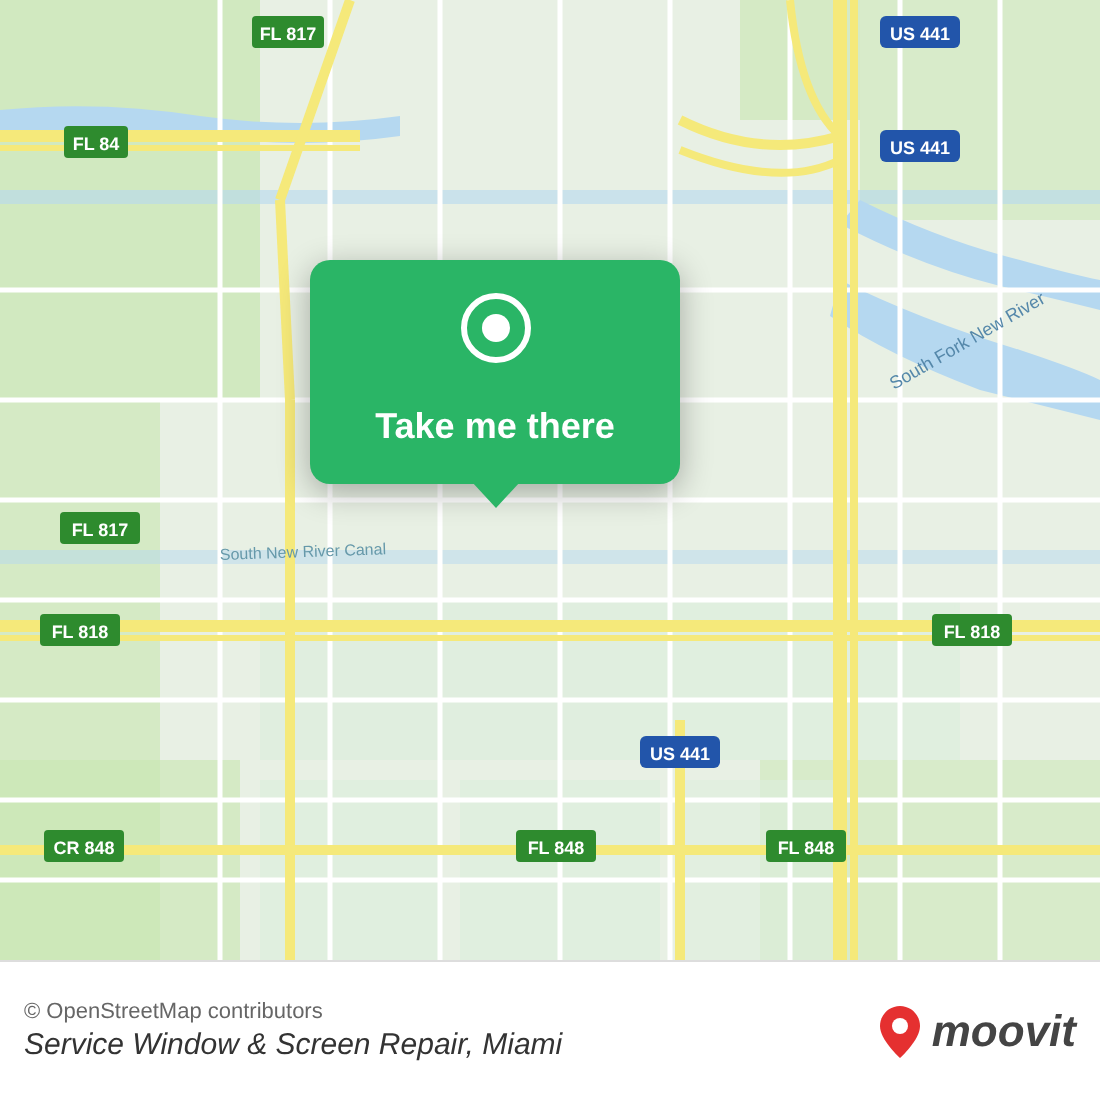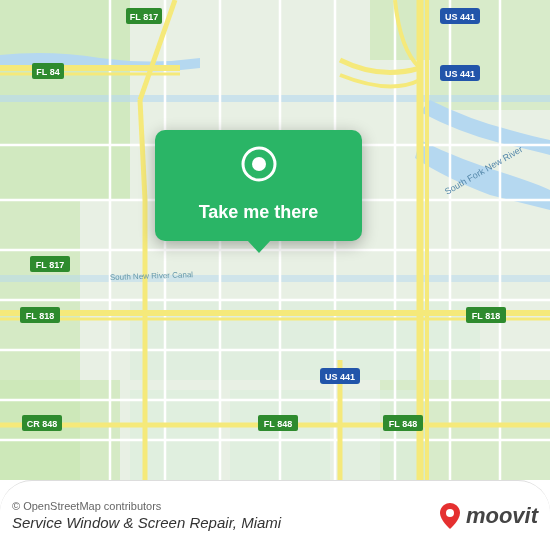--- a/index.html
+++ b/index.html
@@ -24,21 +24,21 @@
       position: absolute;
       top: 0; left: 0; right: 0; bottom: 0;
       background-color: #e8f0e4;
     }
 
     
     #popup-card {
       position: absolute;
       top: 130px;
       left: 155px;
-      width: 207px;
+      width: 185px;
       background: #2ab566;
       border-radius: 10px;
       padding: 16px 20px 18px;
       display: flex;
       flex-direction: column;
       align-items: center;
       box-shadow: 0 4px 16px rgba(0,0,0,0.3);
       z-index: 10;
     }
 
@@ -71,21 +71,20 @@
     
     #bottom-bar {
       width: 550px;
       height: 70px;
       background: #fff;
       display: flex;
       align-items: center;
       padding: 0 12px;
       border-top: 1px solid #ddd;
       position: relative;
-      border-radius: 32px;
     }
 
     .bottom-text {
       flex: 1;
     }
 
     .copyright {
       font-size: 11px;
       color: #666;
       display: block;

